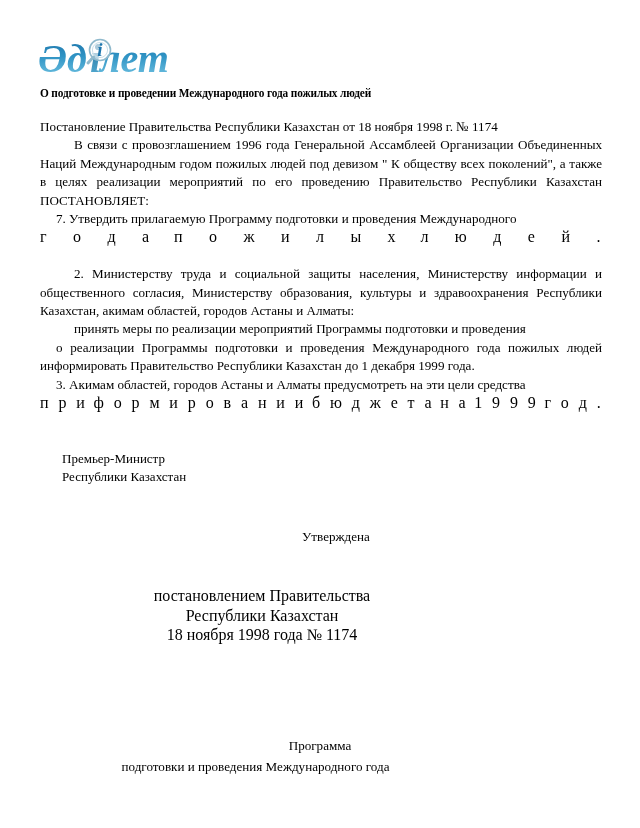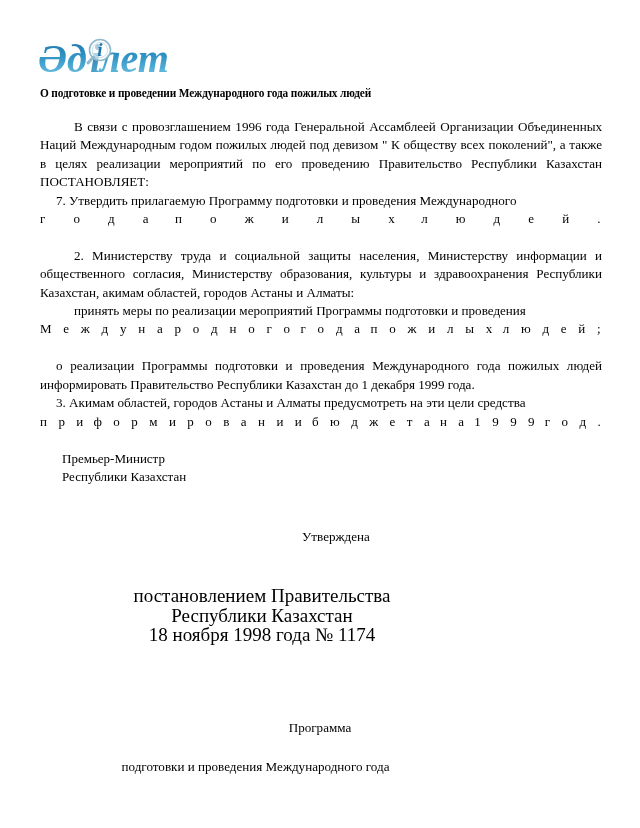--- a/index.html
+++ b/index.html
@@ -65,21 +65,21 @@
   }
   p.para.nojust { text-align: left; }
   .indent { display: inline-block; width: 34px; }
   .indent-sm { display: inline-block; width: 16px; }
 
   
   .stretch {
     display: block;
     text-align: justify;
     text-align-last: justify;
-    font-size: 13px;
+    font-size: 16px;
     line-height: 18.4px;
   }
   .stretch::after { content: ""; display: inline-block; width: 100%; }
 
   .sp1  { letter-spacing: 1.6px; }
   .sp2  { letter-spacing: 1.3px; }
 
   
   .signature {
     position: absolute;
@@ -99,30 +99,30 @@
     text-align: center;
     font-size: 13.1px;
     line-height: 18.4px;
   }
   .approved-ref {
     position: absolute;
     left: 0;
     top: 586px;
     width: 524px;
     text-align: center;
-    font-size: 19px;
+    font-size: 16px;
     line-height: 19.6px;
   }
   .approved-ref div { white-space: nowrap; }
 
   
   .program-title {
     position: absolute;
     left: 0;
-    top: 719px;
+    top: 737px;
     width: 640px;
     text-align: center;
     font-size: 13.1px;
     line-height: 18.4px;
   }
   .program-sub {
     position: absolute;
     left: 0;
     top: 758px;
     width: 511px;
@@ -158,32 +158,32 @@
         <line x1="55.5" y1="21" x2="50" y2="27" stroke="#8fb9cc" stroke-width="3" stroke-linecap="round"></line>
         <text x="62" y="20" text-anchor="middle" font-family="'Liberation Serif','DejaVu Serif',serif" font-size="19" font-style="italic" font-weight="bold" fill="#1d76ad">i</text>
       </g>
     </svg>
   </div>
 
   <div class="doc-title">О подготовке и проведении Международного года пожилых людей</div>
 
   <div class="body-block">
 
+    <p class="para nojust">Постановление Правительства Республики Казахстан от 18 ноября 1998 г. № 1174</p>
 
     <p class="para"><span class="indent"></span><span>В связи с провозглашением 1996 года Генеральной Ассамблеей Организации Объединенных Наций Международным годом пожилых людей под девизом " К обществу всех поколений", а также в целях реализации мероприятий по его проведению Правительство Республики Казахстан ПОСТАНОВЛЯЕТ:</span></p>
 
     <p class="para nojust"><span class="indent-sm"></span><span>7. Утвердить прилагаемую Программу подготовки и проведения Международного</span></p>
 
     <div class="stretch"><span class="sp1">г о д а</span> <span class="sp1">п о ж и л ы х</span> <span class="sp1">л ю д е й .</span></div>
 
     <p class="para"><span class="indent"></span><span>2. Министерству труда и социальной защиты населения, Министерству информации и общественного согласия, Министерству образования, культуры и здравоохранения Республики Казахстан, акимам областей, городов Астаны и Алматы:</span></p>
 
     <p class="para nojust"><span class="indent"></span><span>принять меры по реализации мероприятий Программы подготовки и проведения</span></p>
 
-    <div class="stretch"><span class="sp2">М е ж д у н а р о д н о г о</span> <span class="sp2">г о д а</span> <span class="sp2">п о ж и л ы х</span> <span class="sp2">л ю д е й ;</span></div>
 
     <p class="para"><span class="indent-sm"></span><span>о реализации Программы подготовки и проведения Международного года пожилых людей информировать Правительство Республики Казахстан до 1 декабря 1999 года.</span></p>
 
     <p class="para nojust"><span class="indent-sm"></span><span>3. Акимам областей, городов Астаны и Алматы предусмотреть на эти цели средства</span></p>
 
     <div class="stretch"><span class="sp2">п р и</span> <span class="sp2">ф о р м и р о в а н и и</span> <span class="sp2">б ю д ж е т а</span> <span class="sp2">н а</span> <span class="sp2">1 9 9 9</span> <span class="sp2">г о д .</span></div>
   </div>
 
   <div class="signature">
     <div>Премьер-Министр</div>

